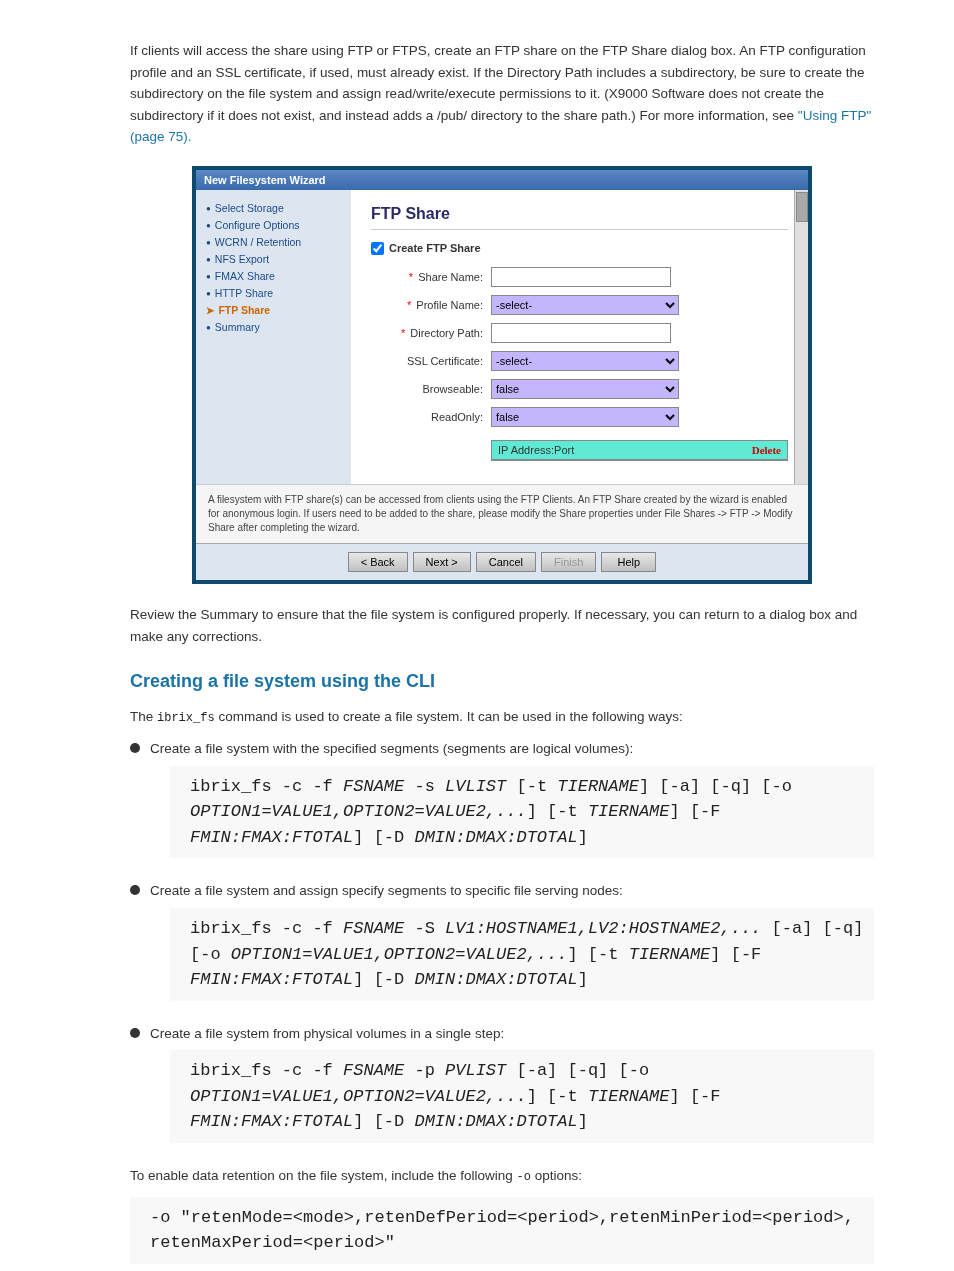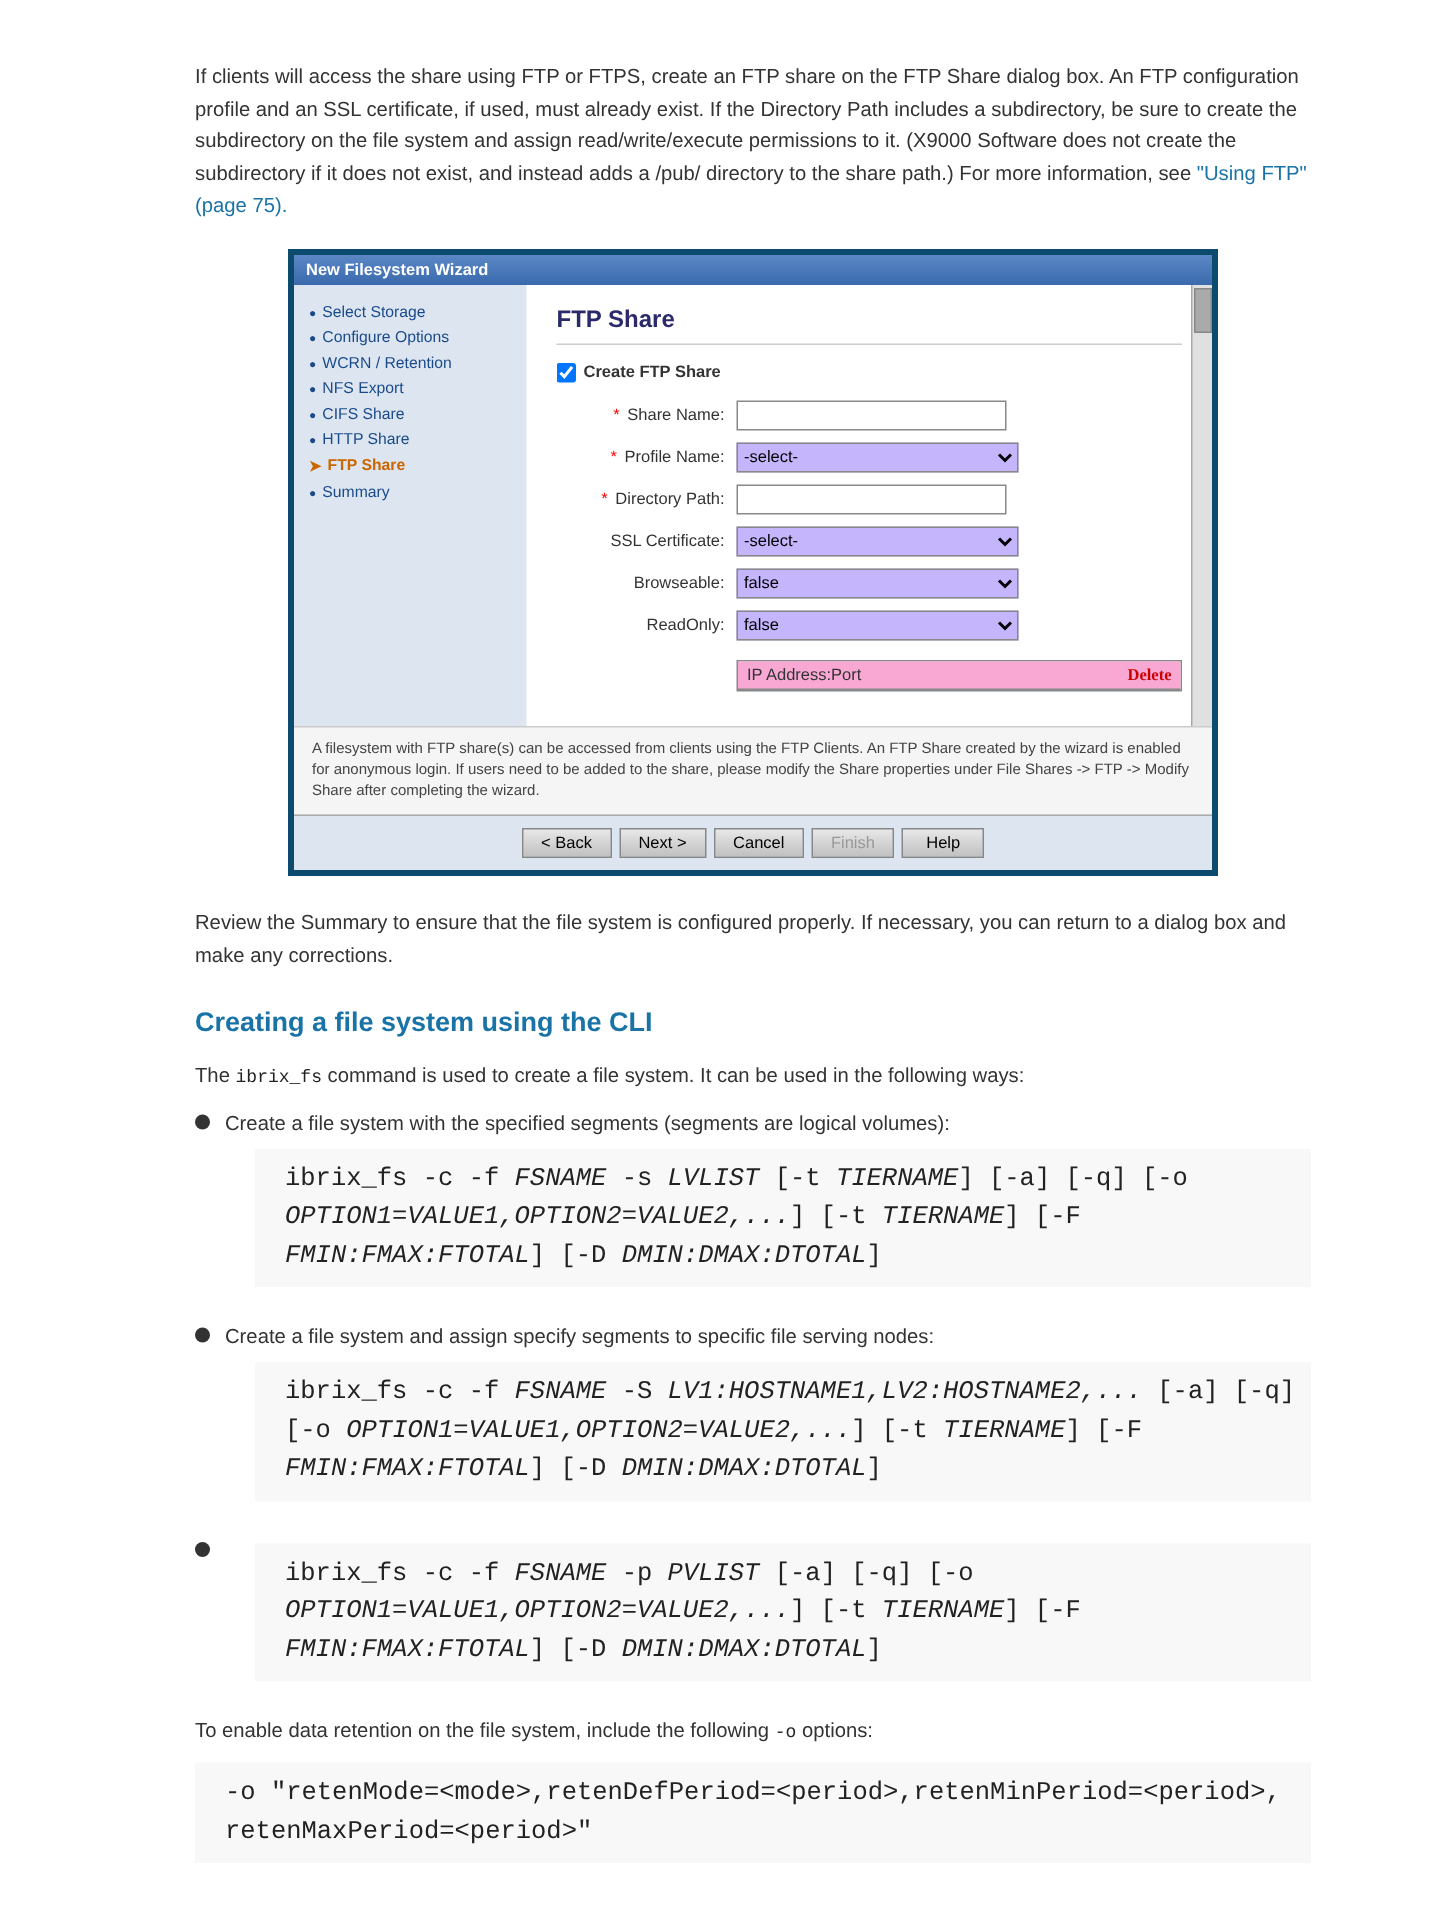--- a/index.html
+++ b/index.html
@@ -180,21 +180,21 @@
       border: 1px solid #888;
       width: 100%;
       margin-top: 5px;
       font-size: 11px;
     }
 
     .ip-table-header {
       display: flex;
       justify-content: space-between;
       padding: 3px 6px;
-      background: #f9a8d4;
+      background: #5eead4;
       border-bottom: 1px solid #888;
     }
 
     .ip-table-header .col-delete {
       color: #cc0000;
       font-weight: bold;
       font-family: Liberation Serif, serif;
     }
 
     .scrollbar-area {
@@ -354,21 +354,21 @@
       <div class="nav-item">
         <span class="bullet">●</span>
         <span>WCRN / Retention</span>
       </div>
       <div class="nav-item">
         <span class="bullet">●</span>
         <span>NFS Export</span>
       </div>
       <div class="nav-item">
         <span class="bullet">●</span>
-        <span>CIFS Share</span>
+        <span>FMAX Share</span>
       </div>
       <div class="nav-item">
         <span class="bullet">●</span>
         <span>HTTP Share</span>
       </div>
       <div class="nav-item active current-arrow">
         <span class="bullet" style="font-size:10px; margin-top:1px; color:#cc6600;">➤</span>
         <span>FTP Share</span>
       </div>
       <div class="nav-item">
@@ -503,20 +503,21 @@
       <div class="code-block">
         ibrix_fs -c -f <span class="code-italic">FSNAME</span> -S <span class="code-italic">LV1:HOSTNAME1,LV2:HOSTNAME2,...</span> [-a] [-q]<br>
         [-o <span class="code-italic">OPTION1=VALUE1,OPTION2=VALUE2,...</span>] [-t <span class="code-italic">TIERNAME</span>] [-F<br>
         <span class="code-italic">FMIN:FMAX:FTOTAL</span>] [-D <span class="code-italic">DMIN:DMAX:DTOTAL</span>]
       </div>
     </div>
   </li>
   <li>
     <span class="bullet-dot"></span>
     <div class="bullet-content">
+      <span>Create a file system from physical volumes in a single step:</span>
       <div class="code-block">
         ibrix_fs -c -f <span class="code-italic">FSNAME</span> -p <span class="code-italic">PVLIST</span> [-a] [-q] [-o<br>
         <span class="code-italic">OPTION1=VALUE1,OPTION2=VALUE2,...</span>] [-t <span class="code-italic">TIERNAME</span>] [-F<br>
         <span class="code-italic">FMIN:FMAX:FTOTAL</span>] [-D <span class="code-italic">DMIN:DMAX:DTOTAL</span>]
       </div>
     </div>
   </li>
 </ul>
 
 <p class="body-text">

